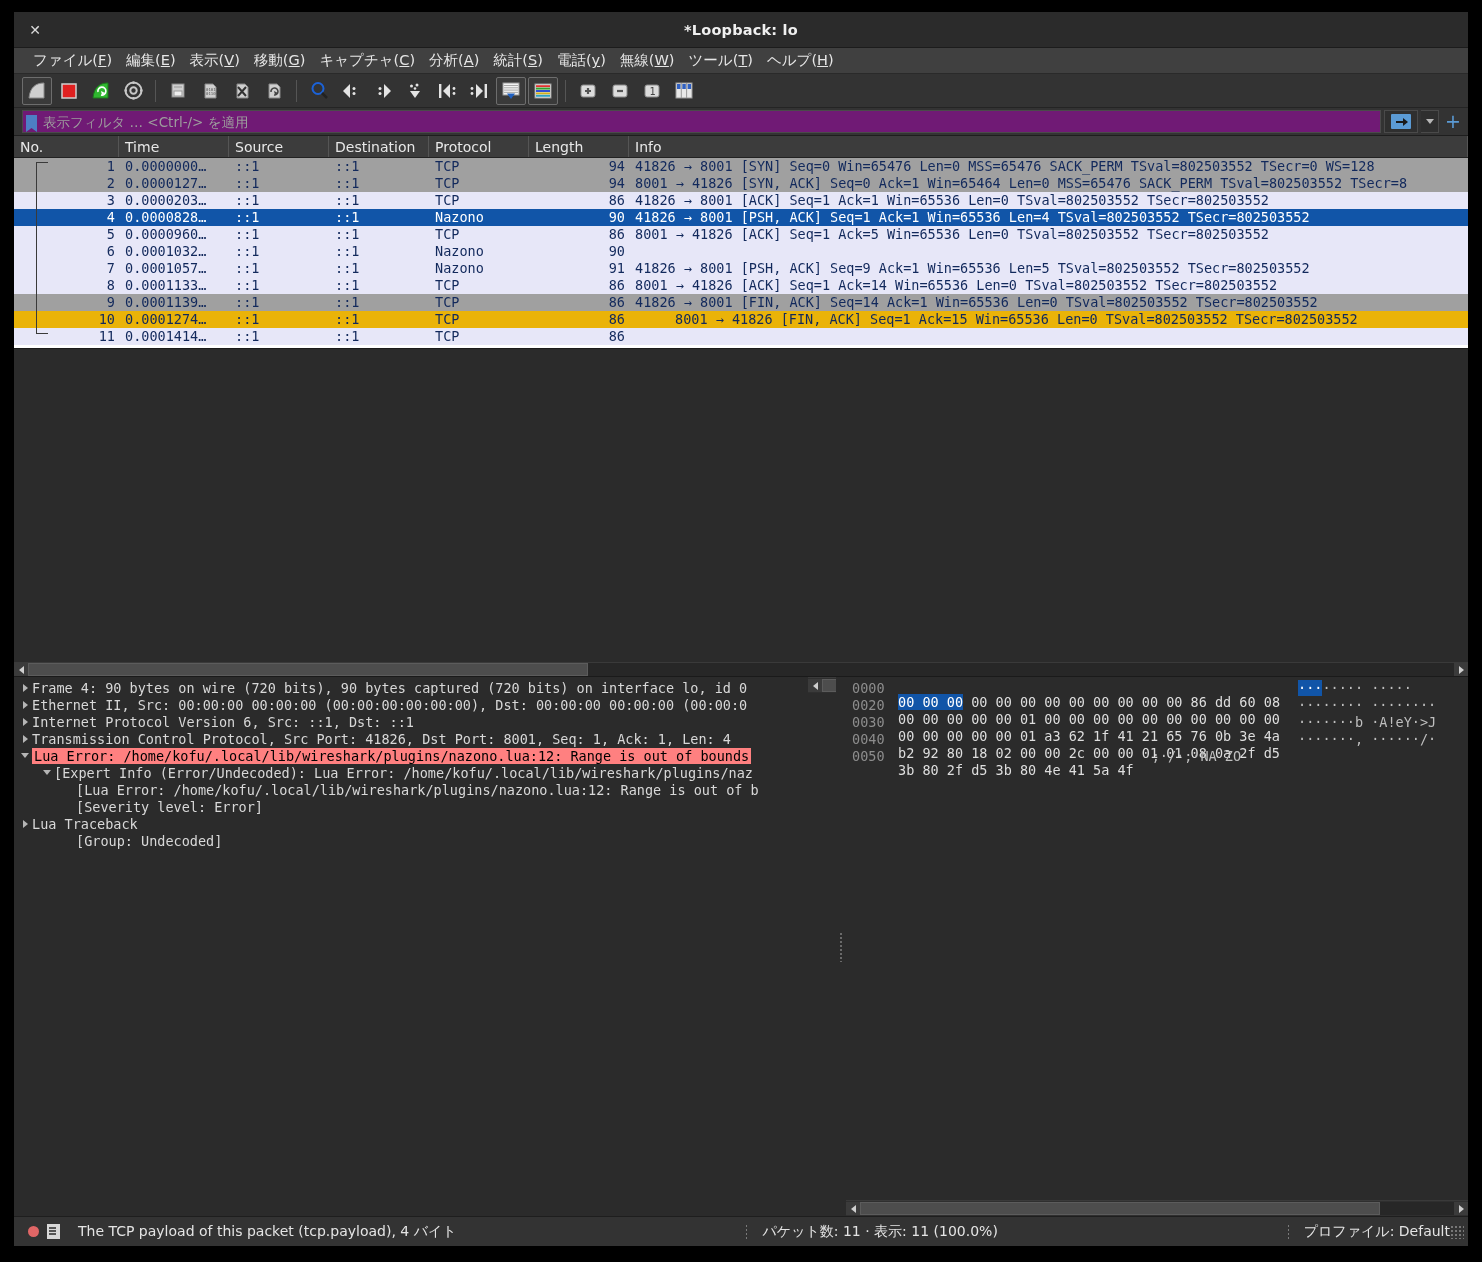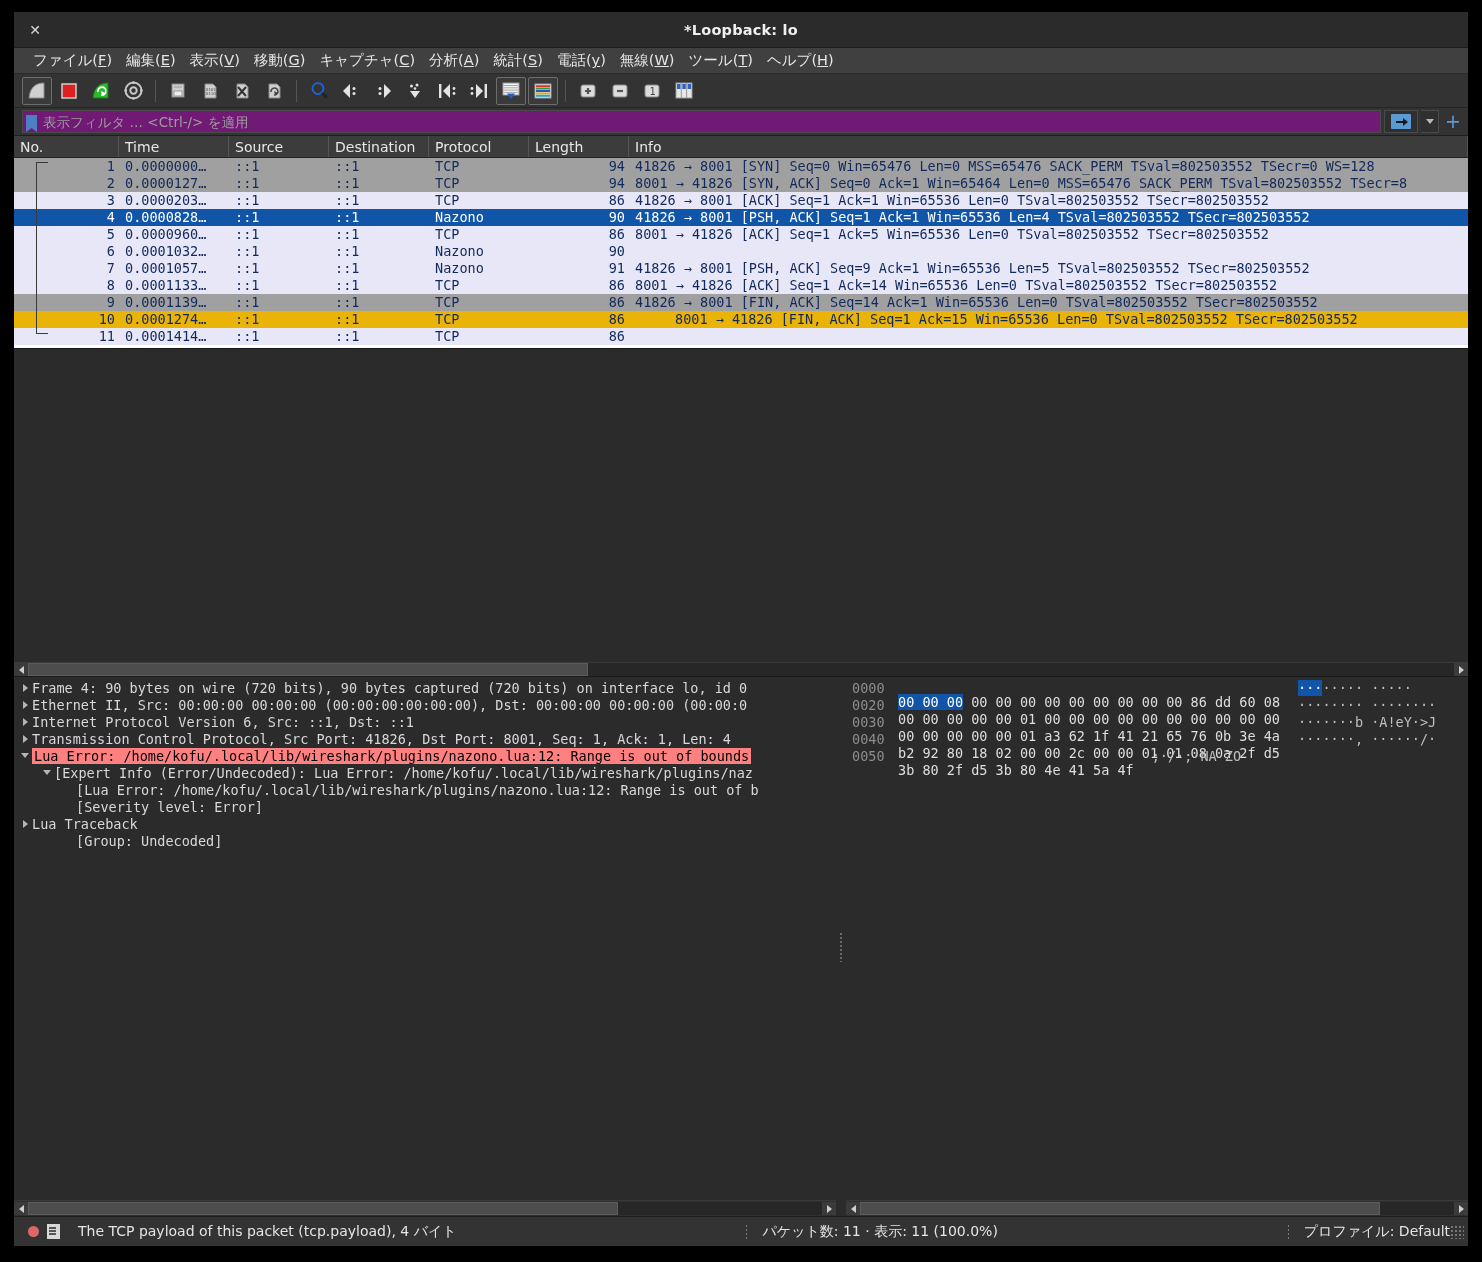--- a/index.html
+++ b/index.html
@@ -195,21 +195,21 @@
   .sb-track { flex: 1 1 auto; height: 13px; background: #272727; position: relative; }
   .sb-thumb { position: absolute; top: 0; height: 13px; background: #4d4d4d; border: 1px solid #5c5c5c; }
 
   
   .bottom {
     flex: 0 0 540px; display: flex; background: #2b2b2b;
     border-top: 1px solid #1a1a1a;
   }
   .detailpane {
     width: 822px; flex: 0 0 822px;
-    display: flex; flex-direction: column;
+    display: flex; flex-direction: row;
     background: #2b2b2b; overflow: hidden;
   }
   .treearea { flex: 1 1 auto; padding: 2px 0 0 4px; overflow: hidden; }
   .trow {
     height: 17px; display: flex; align-items: center;
     font-family: "DejaVu Sans Mono", monospace;
     font-size: 13.5px; color: #d8d8d8; white-space: nowrap;
   }
   .tri {
     width: 14px; flex: 0 0 14px; display: flex;
@@ -255,21 +255,21 @@
   .panescroll {
     height: 16px; flex: 0 0 16px; background: #2f2f2f;
     display: flex; align-items: center; border-top: 1px solid #3a3a3a;
   }
 
   
   .statusbar {
     height: 30px; flex: 0 0 30px;
     background: #333333; border-top: 1px solid #1e1e1e;
     display: flex; align-items: center;
-    color: #e4e4e4; font-size: 14px;
+    color: #e4e4e4; font-size: 14px; justify-content: flex-end;
   }
   .sb-left { display: flex; align-items: center; gap: 8px; padding-left: 14px; flex: 0 0 auto; }
   .expdot { width: 11px; height: 11px; border-radius: 50%; background: #e06666; }
   .capfile-icon {
     width: 13px; height: 15px; background: #d8d8d8; position: relative;
   }
   .capfile-icon::after {
     content: ""; position: absolute; left: 2px; top: 3px;
     width: 7px; height: 1.5px; background: #555;
     box-shadow: 0 3px 0 #555, 0 6px 0 #555;

